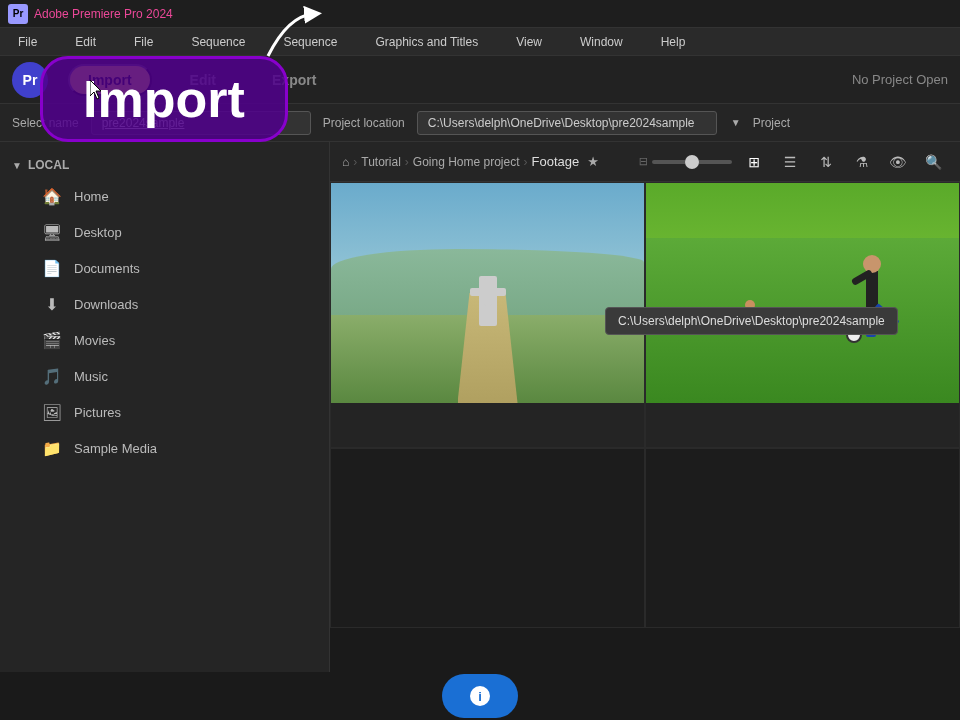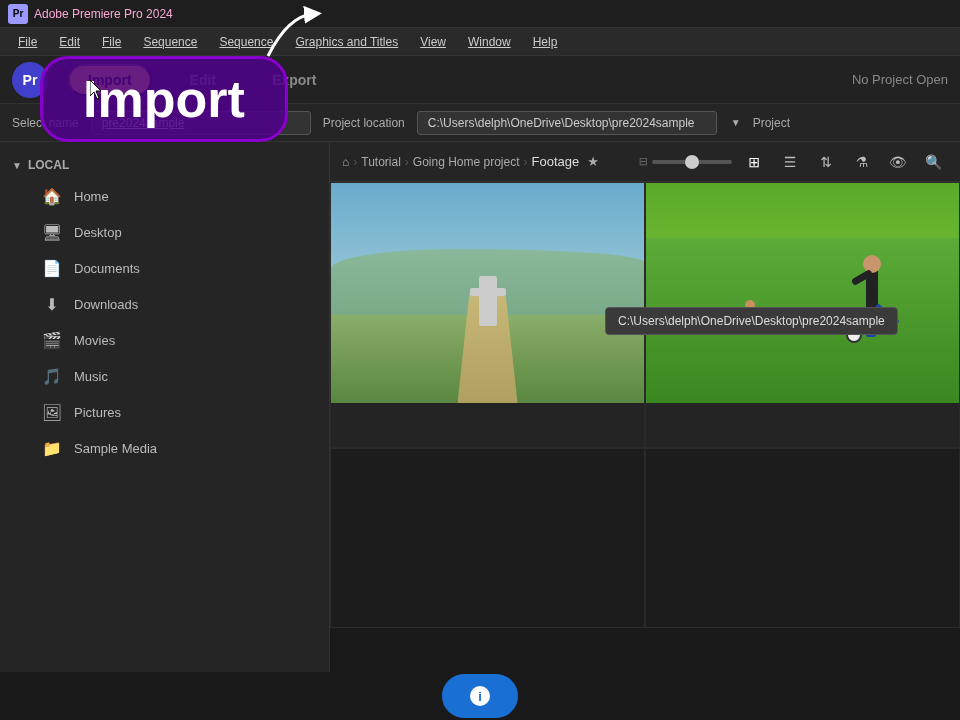--- a/index.html
+++ b/index.html
@@ -25,33 +25,32 @@
     #title-bar .app-icon {
       width: 20px; height: 20px;
       background: #9999ff;
       border-radius: 3px;
       margin-right: 6px;
       display: flex; align-items: center; justify-content: center;
       font-size: 10px; font-weight: bold; color: #000;
     }
     #title-bar .app-title {
       font-size: 12px;
-      color: #f9a8d4;
+      color: #ec4899;
     }
 
     
     #menu-bar {
       height: 28px;
       background: #2a2a2a;
       display: flex;
       align-items: center;
       padding: 0 8px;
-      gap: 2px;
+      gap: 18px;
       border-bottom: 1px solid #333;
-      text-decoration: underline;
     }
     .menu-item {
       padding: 4px 10px;
       font-size: 12px;
       color: #ccc;
       cursor: pointer;
       border-radius: 3px;
     }
 
     

